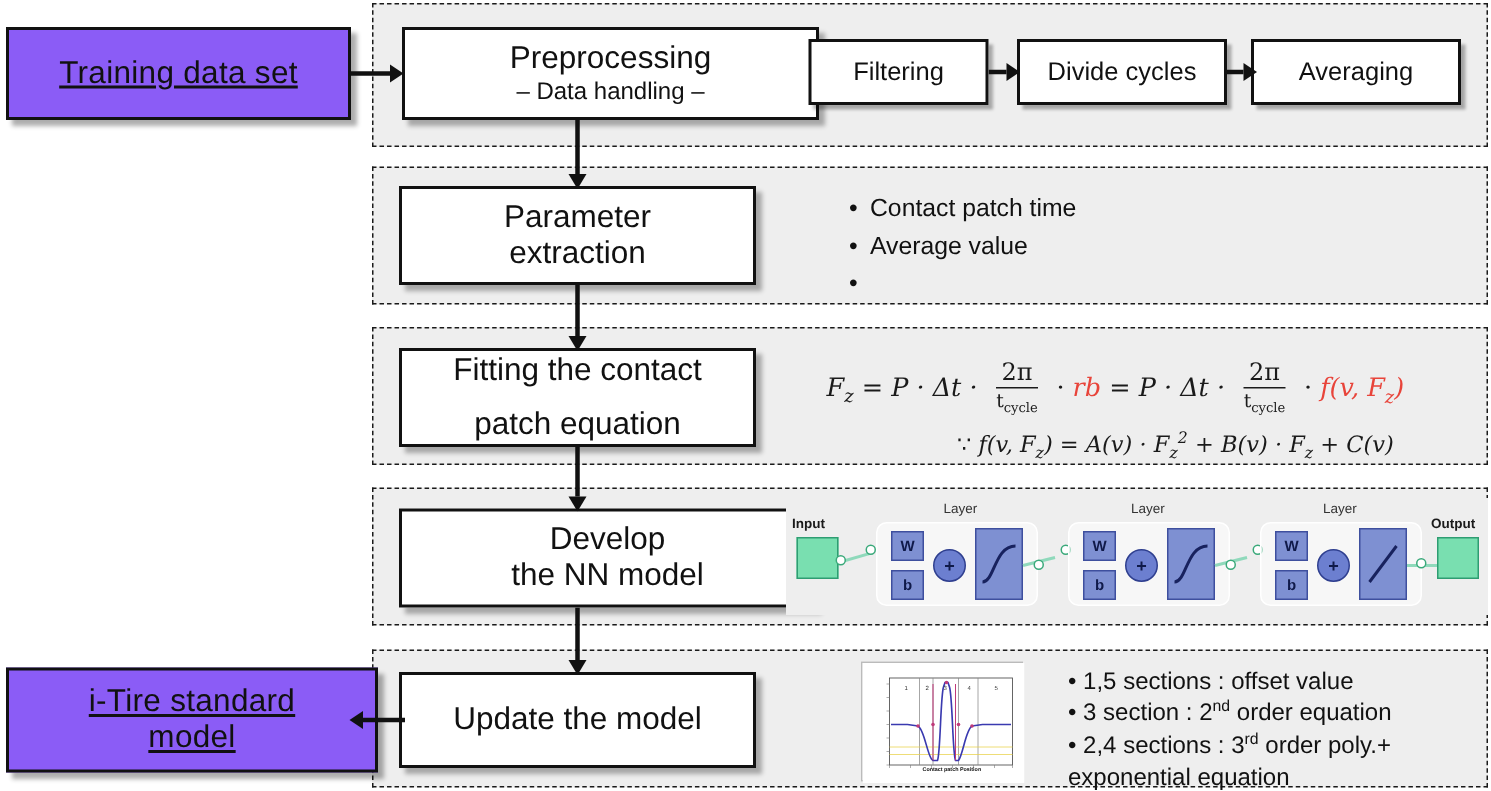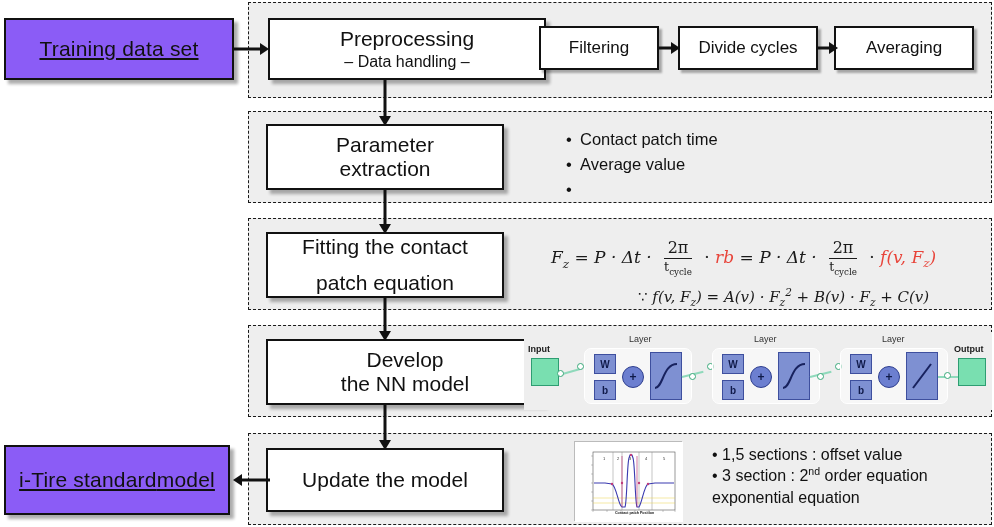--- a/index.html
+++ b/index.html
@@ -239,21 +239,21 @@
   <div class="panel" style="left:248px; top:2px; width:744px; height:96px;"></div>
   <div class="panel" style="left:248px; top:111px; width:744px; height:92px;"></div>
   <div class="panel" style="left:248px; top:218px; width:744px; height:92px;"></div>
   <div class="panel" style="left:248px; top:325px; width:744px; height:92px;"></div>
   <div class="panel" style="left:248px; top:433px; width:744px; height:92px;"></div>
 
   <div class="purple-box" style="left:4px; top:18px; width:230px; height:62px;">
     <span>Training  data set</span>
   </div>
 
-  <div class="purple-box" style="left:4px; top:445px; width:226px; height:70px; ">
+  <div class="purple-box" style="left:4px; top:445px; width:248px; height:70px; flex-direction:column;">
     <span>i-Tire standard</span>
     <span>model</span>
   </div>
 
   <div class="proc-box" style="left:252px; top:18px; width:278px; height:62px;margin-left:16px;">
     <span>Preprocessing</span>
     <span class="sub">– Data handling –</span>
   </div>
 
   <div class="proc-box" style="left:266px; top:124px; width:238px; height:66px;">
@@ -506,17 +506,21 @@
   <div class="bullets-tight" style="left:712px; top:444px;">
     <div class="brow">
       <span>•</span>
       <span>1,5 sections : offset value</span>
     </div>
     <div class="brow">
       <span>•</span>
       <span>3 section : 2</span><sup>nd</sup><span> order equation</span>
     </div>
     <div class="brow">
+      <span>•</span>
+      <span>2,4 sections : 3</span><sup>rd</sup><span> order poly.+</span>
+    </div>
+    <div class="brow">
       <span>exponential equation</span>
     </div>
   </div>
 
 </div>
 
 </body></html>

